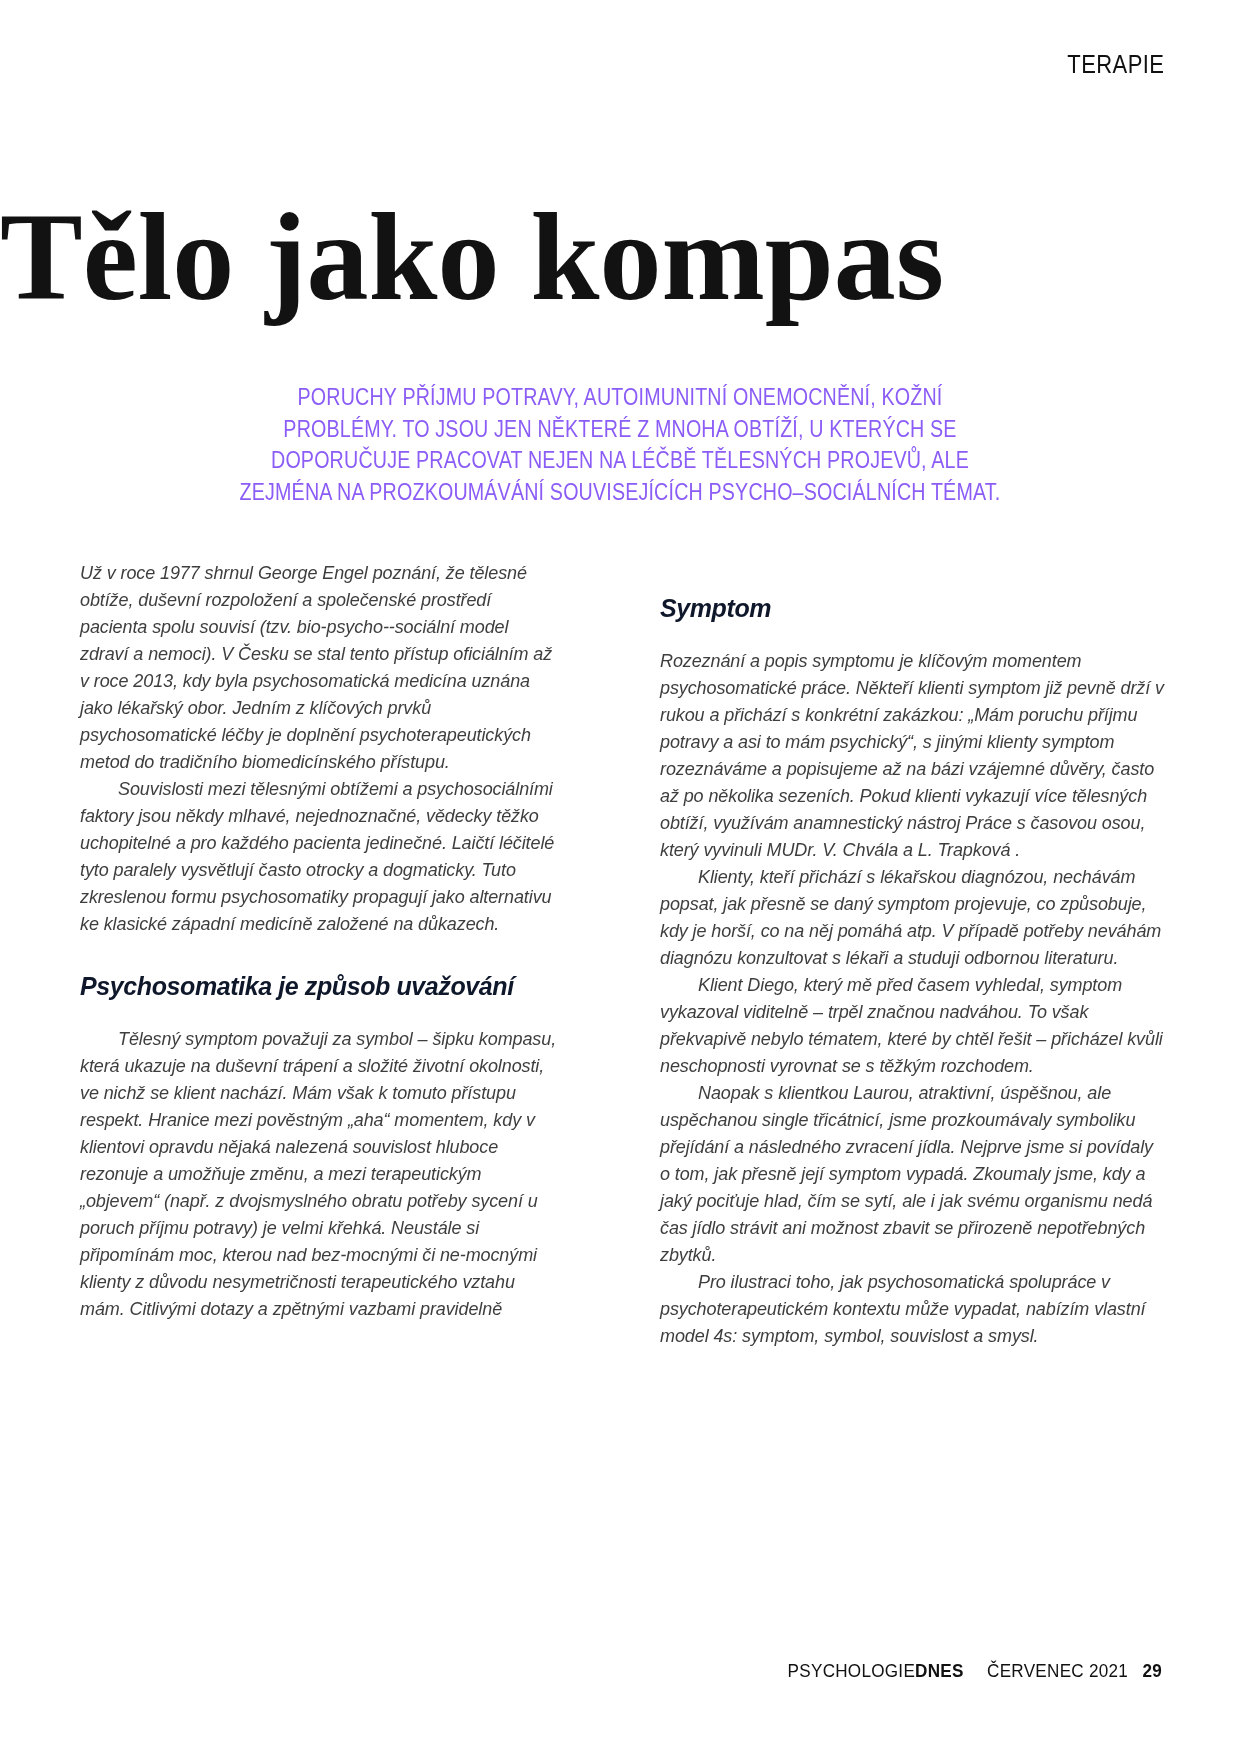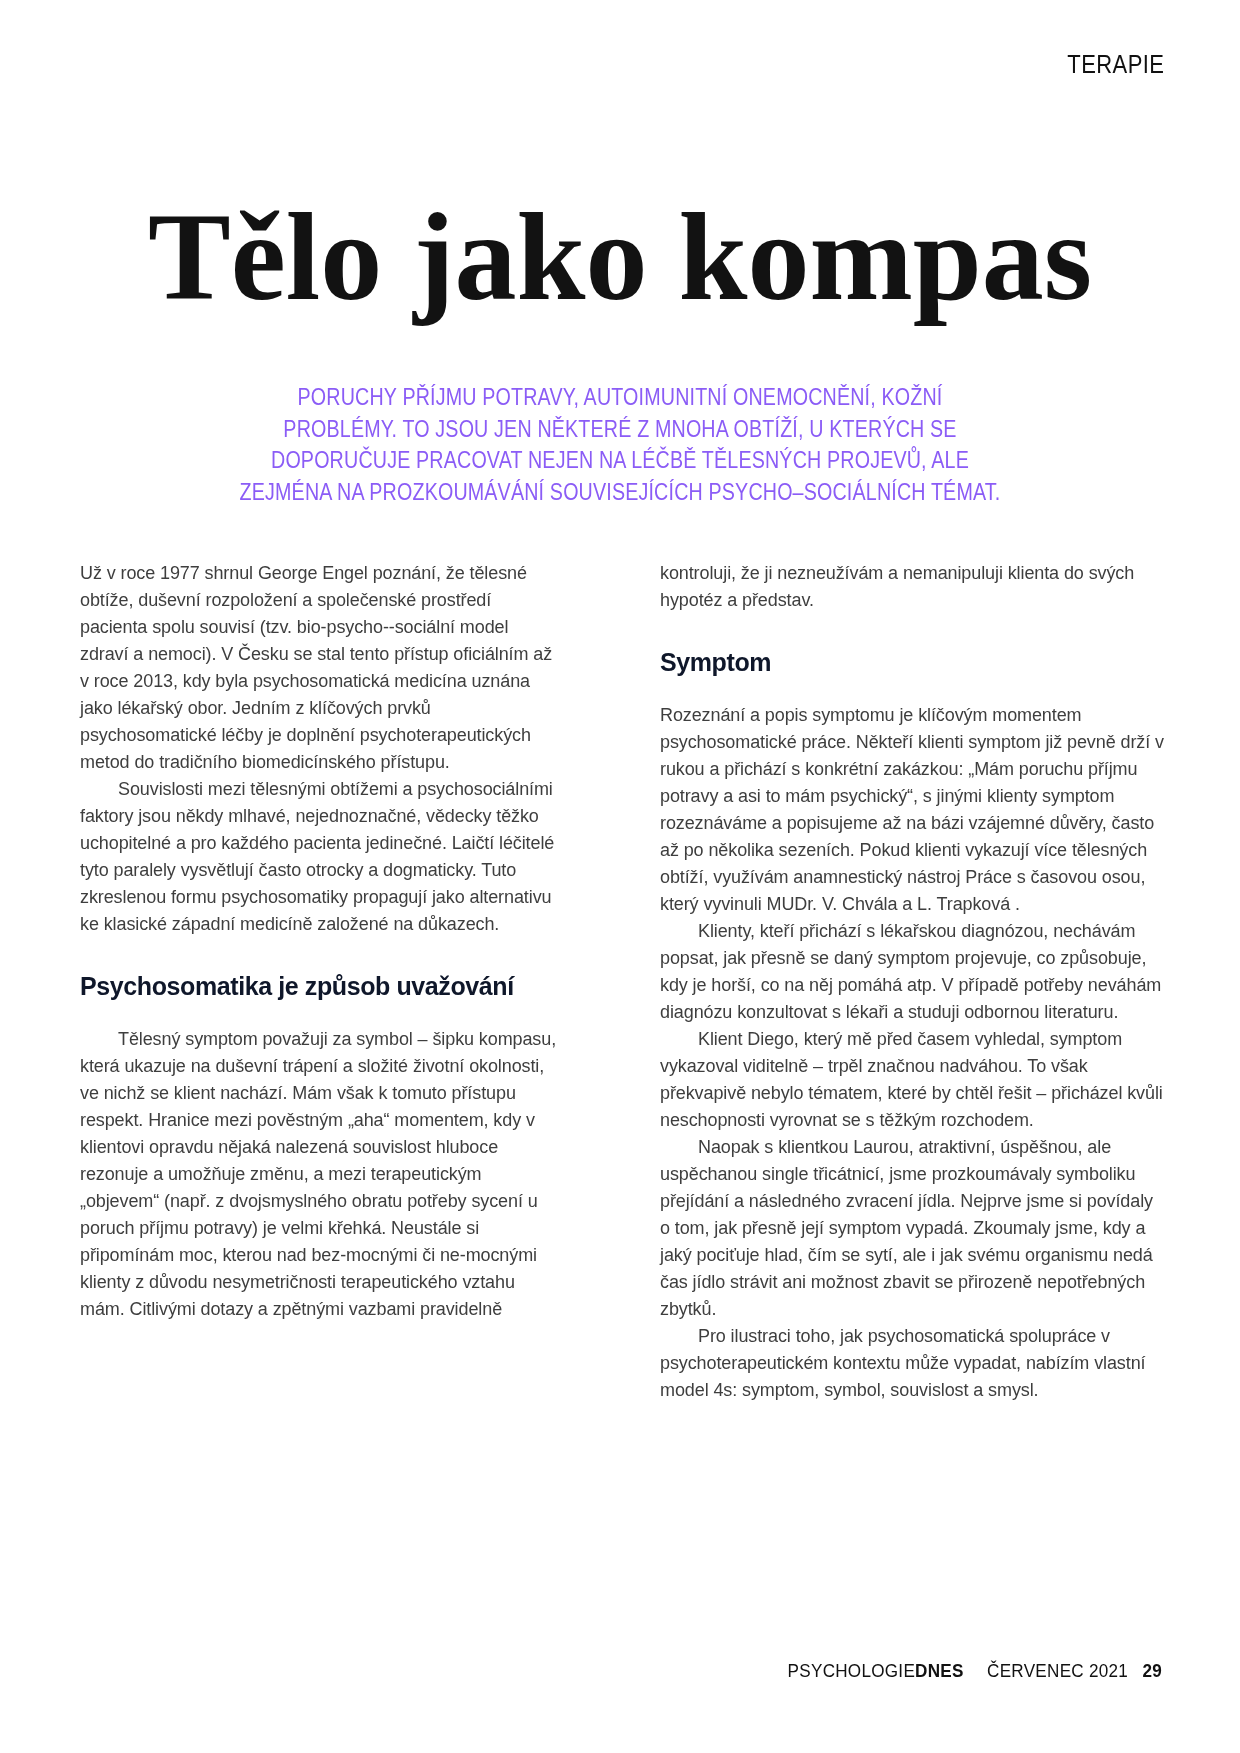--- a/index.html
+++ b/index.html
@@ -16,21 +16,21 @@
     position: absolute; top: 50px; right: 76px;
     font-size: 25px; font-weight: 400; letter-spacing: 0.5px;
     color: #111;
     transform: scaleX(0.88); transform-origin: right center;
     white-space: nowrap;
   }
 
   .title {
     position: absolute; top: 192px; left: 0; width: 100%;
     margin: 0;
-    text-align: center;
+    text-align: left;
     font-family: "Liberation Serif", serif;
     font-weight: 700;
     font-size: 124px; line-height: 132px;
     letter-spacing: 0px;
     color: #121212;
   }
 
   .subtitle {
     position: absolute; top: 381px; left: 0; width: 100%;
     text-align: center;
@@ -42,20 +42,21 @@
     transform: scaleX(0.82); transform-origin: center;
     white-space: nowrap;
   }
 
   .col {
     position: absolute; top: 560px;
     font-size: 18px; line-height: 27px;
     letter-spacing: -0.1px;
     color: #3e3e3e;
     text-align: left;
+    font-style: italic;
   }
   .col-left  { left: 80px;  width: 480px; }
   .col-right { left: 660px; width: 505px; }
 
   .col .p { margin: 0; }
   .col .p.indent { text-indent: 38px; }
   .col .h2 {
     font-size: 25px; font-weight: 700;
     letter-spacing: -0.4px;
     color: #0f172a;
@@ -93,21 +94,20 @@
     </div>
 
   <div class="col col-left">
       <div class="p">Už v roce 1977 shrnul George Engel poznání, že tělesné obtíže, duševní rozpoložení a společenské prostředí pacienta spolu souvisí (tzv. bio-psycho--sociální model zdraví a nemoci). V Česku se stal tento přístup oficiálním až v roce 2013, kdy byla psychosomatická medicína uznána jako lékařský obor. Jedním z klíčových prvků psychosomatické léčby je doplnění psychoterapeutických metod do tradičního biomedicínského přístupu.</div>
       <div class="p indent">Souvislosti mezi tělesnými obtížemi a psychosociálními faktory jsou někdy mlhavé, nejednoznačné, vědecky těžko uchopitelné a pro každého pacienta jedinečné. Laičtí léčitelé tyto paralely vysvětlují často otrocky a dogmaticky. Tuto zkreslenou formu psychosomatiky propagují jako alternativu ke klasické západní medicíně založené na důkazech.</div>
       <div class="h2">Psychosomatika je způsob uvažování</div>
       <div class="p indent">Tělesný symptom považuji za symbol – šipku kompasu, která ukazuje na duševní trápení a složité životní okolnosti, ve nichž se klient nachází. Mám však k tomuto přístupu respekt. Hranice mezi pověstným „aha“ momentem, kdy v klientovi opravdu nějaká nalezená souvislost hluboce rezonuje a umožňuje změnu, a mezi terapeutickým „objevem“ (např. z dvojsmyslného obratu potřeby sycení u poruch příjmu potravy) je velmi křehká. Neustále si připomínám moc, kterou nad bez-mocnými či ne-mocnými klienty z důvodu nesymetričnosti terapeutického vztahu mám. Citlivými dotazy a zpětnými vazbami pravidelně</div>
     </div>
 
   <div class="col col-right">
-      <div class="p">kontroluji, že ji nezneužívám a nemanipuluji klienta do svých hypotéz a představ.</div>
       <div class="h2">Symptom</div>
       <div class="p">Rozeznání a popis symptomu je klíčovým momentem psychosomatické práce. Někteří klienti symptom již pevně drží v rukou a přichází s konkrétní zakázkou: „Mám poruchu příjmu potravy a asi to mám psychický“, s jinými klienty symptom rozeznáváme a popisujeme až na bázi vzájemné důvěry, často až po několika sezeních. Pokud klienti vykazují více tělesných obtíží, využívám anamnestický nástroj Práce s časovou osou, který vyvinuli MUDr. V. Chvála a L. Trapková .</div>
       <div class="p indent">Klienty, kteří přichází s lékařskou diagnózou, nechávám popsat, jak přesně se daný symptom projevuje, co způsobuje, kdy je horší, co na něj pomáhá atp. V případě potřeby neváhám diagnózu konzultovat s lékaři a studuji odbornou literaturu.</div>
       <div class="p indent">Klient Diego, který mě před časem vyhledal, symptom vykazoval viditelně – trpěl značnou nadváhou. To však překvapivě nebylo tématem, které by chtěl řešit – přicházel kvůli neschopnosti vyrovnat se s těžkým rozchodem.</div>
       <div class="p indent">Naopak s klientkou Laurou, atraktivní, úspěšnou, ale uspěchanou single třicátnicí, jsme prozkoumávaly symboliku přejídání a následného zvracení jídla. Nejprve jsme si povídaly o tom, jak přesně její symptom vypadá. Zkoumaly jsme, kdy a jaký pociťuje hlad, čím se sytí, ale i jak svému organismu nedá čas jídlo strávit ani možnost zbavit se přirozeně nepotřebných zbytků.</div>
       <div class="p indent">Pro ilustraci toho, jak psychosomatická spolupráce v psychoterapeutickém kontextu může vypadat, nabízím vlastní model 4s: symptom, symbol, souvislost a smysl.</div>
     </div>
 
   <div class="footer">
     <span class="mag"><span>PSYCHOLOGIE</span><b>DNES</b></span>

